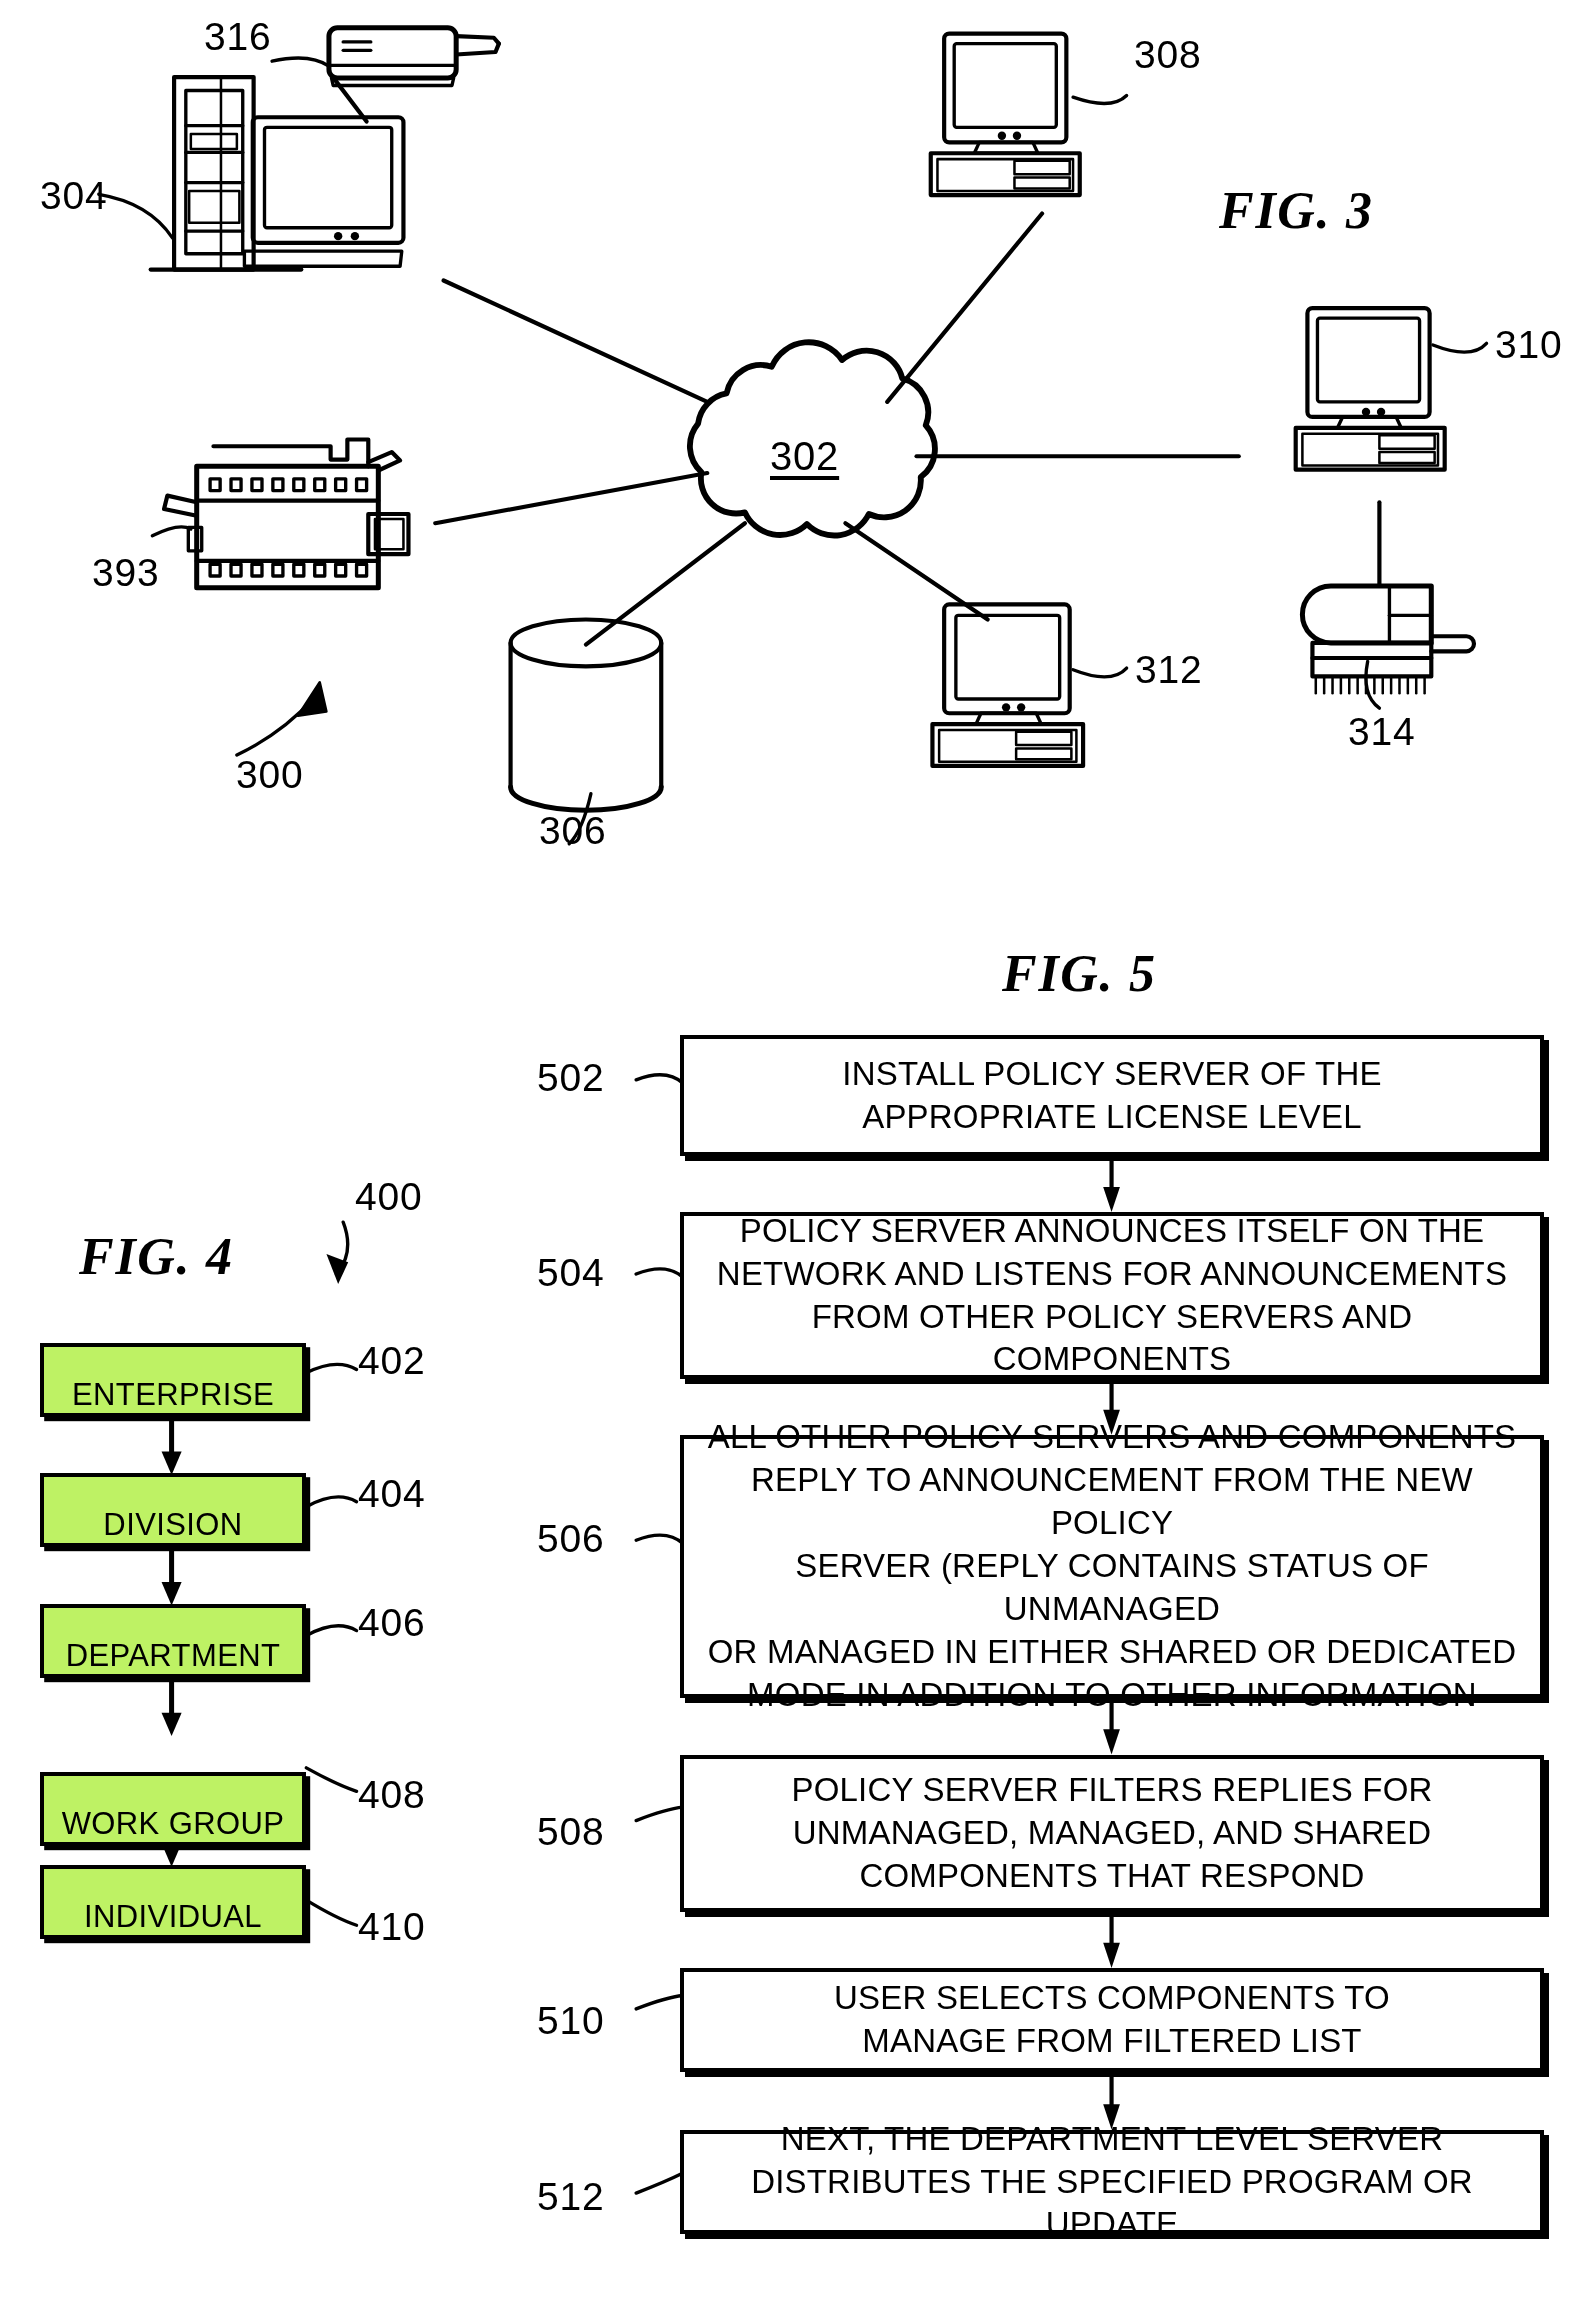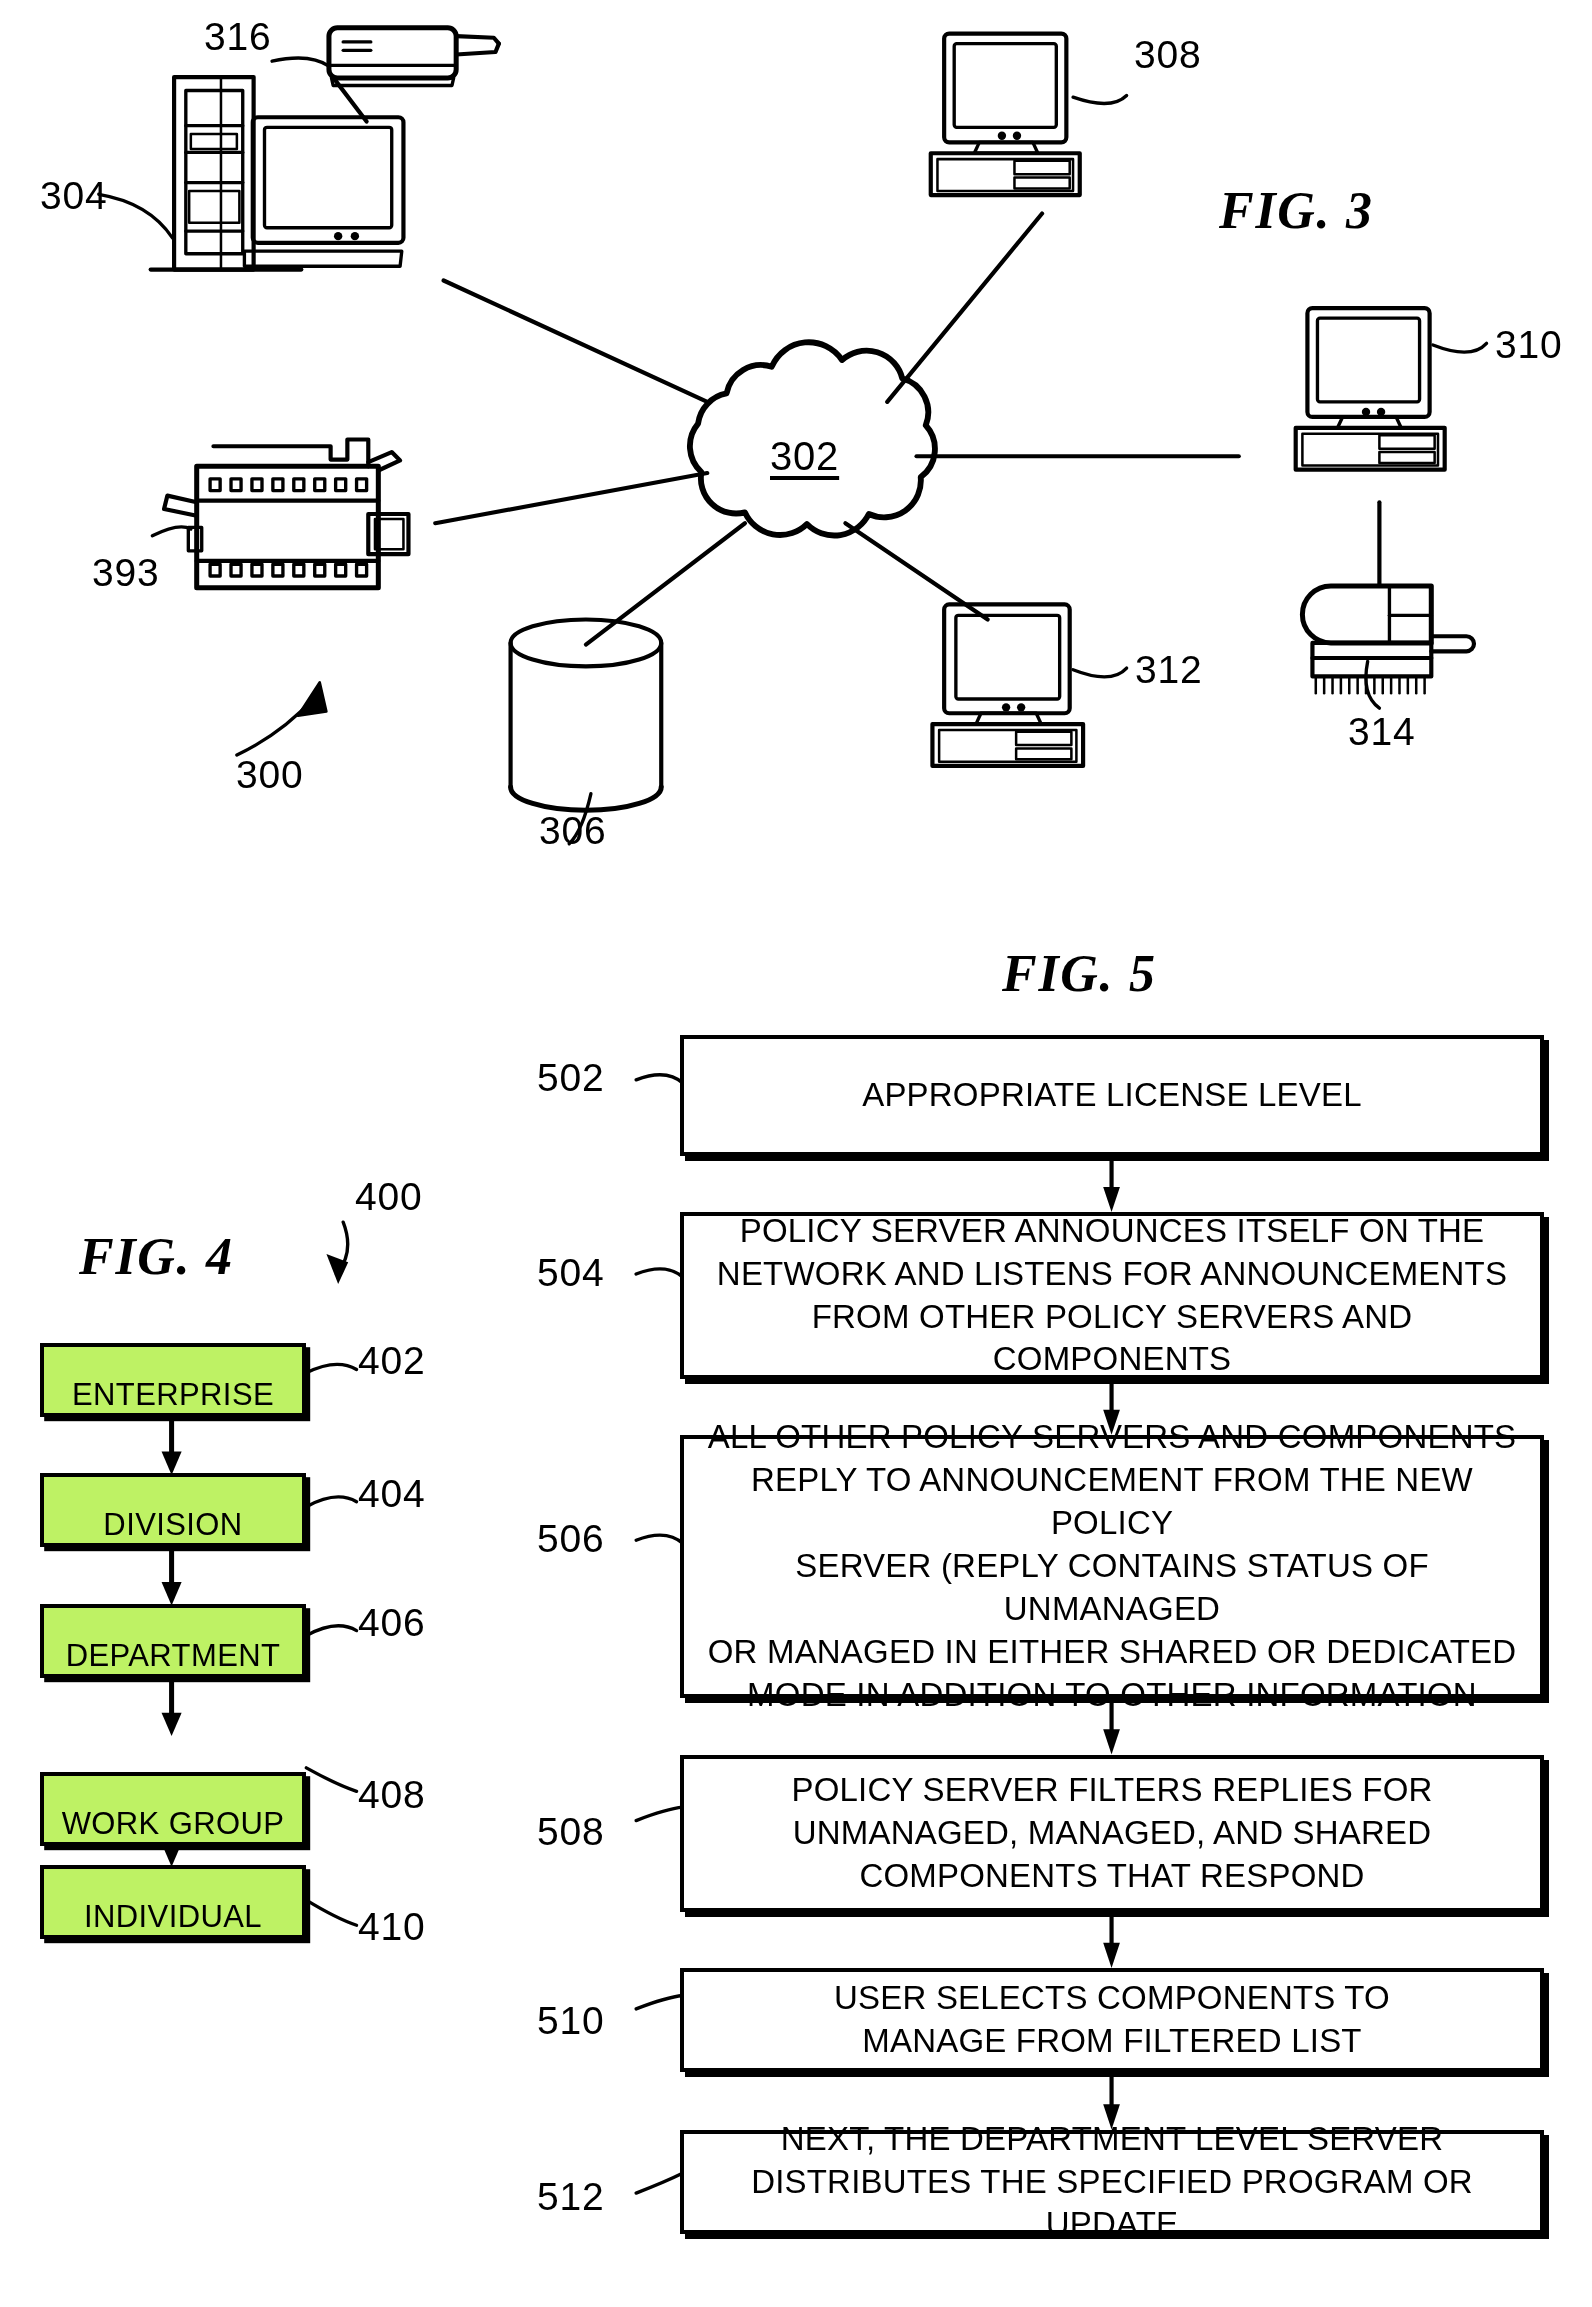--- a/index.html
+++ b/index.html
@@ -336,20 +336,21 @@
 
   <div class="f4box" style="left:40px; top:1865px; width:266px; height:74px;">
     <span>INDIVIDUAL</span>
   </div>
   <div class="ref" style="left:358px; top:1905px;">410</div>
 
   <div class="fig-title" style="left:1002px; top:944px;">FIG. 5</div>
 
   <div class="f5box" style="top:1035px; height:121px;">
     <div>
+      <span>INSTALL POLICY SERVER OF THE</span>
       <span>APPROPRIATE LICENSE LEVEL</span>
     </div>
   </div>
   <div class="ref" style="left:537px; top:1056px;">502</div>
 
   <div class="f5box" style="top:1212px; height:167px;">
     <div>
       <span>POLICY SERVER ANNOUNCES ITSELF ON THE</span>
       <span>NETWORK AND LISTENS FOR ANNOUNCEMENTS</span>
       <span>FROM OTHER POLICY SERVERS AND COMPONENTS</span>

